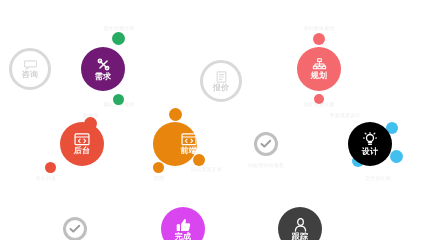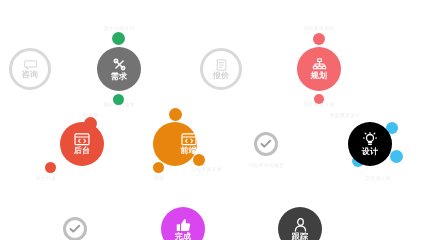--- a/index.html
+++ b/index.html
@@ -101,35 +101,35 @@
     <span class="glyph">
       <svg width="13" height="10" viewBox="0 0 13 10">
         <path d="M1.5,0.8 h10 a1,1 0 0 1 1,1 v4 a1,1 0 0 1 -1,1 h-6 l-2.6,2.2 v-2.2 h-1.4 a1,1 0 0 1 -1,-1 v-4 a1,1 0 0 1 1,-1 z" fill="none" stroke="#dedede" stroke-width="1.2"></path>
       </svg>
     </span>
     <span class="nlabel">咨询</span>
   </div>
 
   <div class="dot" style="left:112px;top:8px;width:13px;height:13px;background:#28ab62;"></div>
   <div class="dot" style="left:113px;top:70px;width:11px;height:11px;background:#28ab62;"></div>
-  <div class="node" style="left:97px;top:23px;width:44px;height:44px;background:#737373;">
+  <div class="node" style="left:81px;top:23px;width:44px;height:44px;background:#701a75;">
     <span class="glyph">
       <svg width="15" height="15" viewBox="0 0 16 16">
         <path d="M4.2,11.8 L11.8,4.2" stroke="#ffffff" stroke-width="1.5" stroke-linecap="round" fill="none"></path>
         <path d="M4.2,4.2 L11.8,11.8" stroke="#ffffff" stroke-width="1.5" stroke-linecap="round" fill="none"></path>
         <circle cx="4.2" cy="4.2" r="1.9" fill="none" stroke="#ffffff" stroke-width="1.4"></circle>
         <circle cx="11.8" cy="11.8" r="1.9" fill="none" stroke="#ffffff" stroke-width="1.4"></circle>
       </svg>
     </span>
     <span class="nlabel">需求</span>
   </div>
   <div class="cap center" style="left:119px;top:2px;">需求沟通分析</div>
   <div class="cap center" style="left:119px;top:78px;">确认项目需求</div>
 
-  <div class="node hollow" style="left:200px;top:24px;width:42px;height:42px;font-family:Liberation Mono, monospace;">
+  <div class="node hollow" style="left:200px;top:36px;width:42px;height:42px;font-family:Liberation Mono, monospace;">
     <span class="glyph">
       <svg width="11" height="12" viewBox="0 0 11 12">
         <rect x="1.2" y="0.8" width="8.6" height="10.4" rx="0.8" fill="none" stroke="#dedede" stroke-width="1.2"></rect>
         <path d="M3.3,3.6 h4.4 M3.3,6 h4.4 M3.3,8.4 h2.6" stroke="#dedede" stroke-width="1.1" stroke-linecap="round"></path>
       </svg>
     </span>
     <span class="nlabel">报价</span>
   </div>
 
   <div class="dot" style="left:313px;top:9px;width:12px;height:12px;background:#f4696e;"></div>

